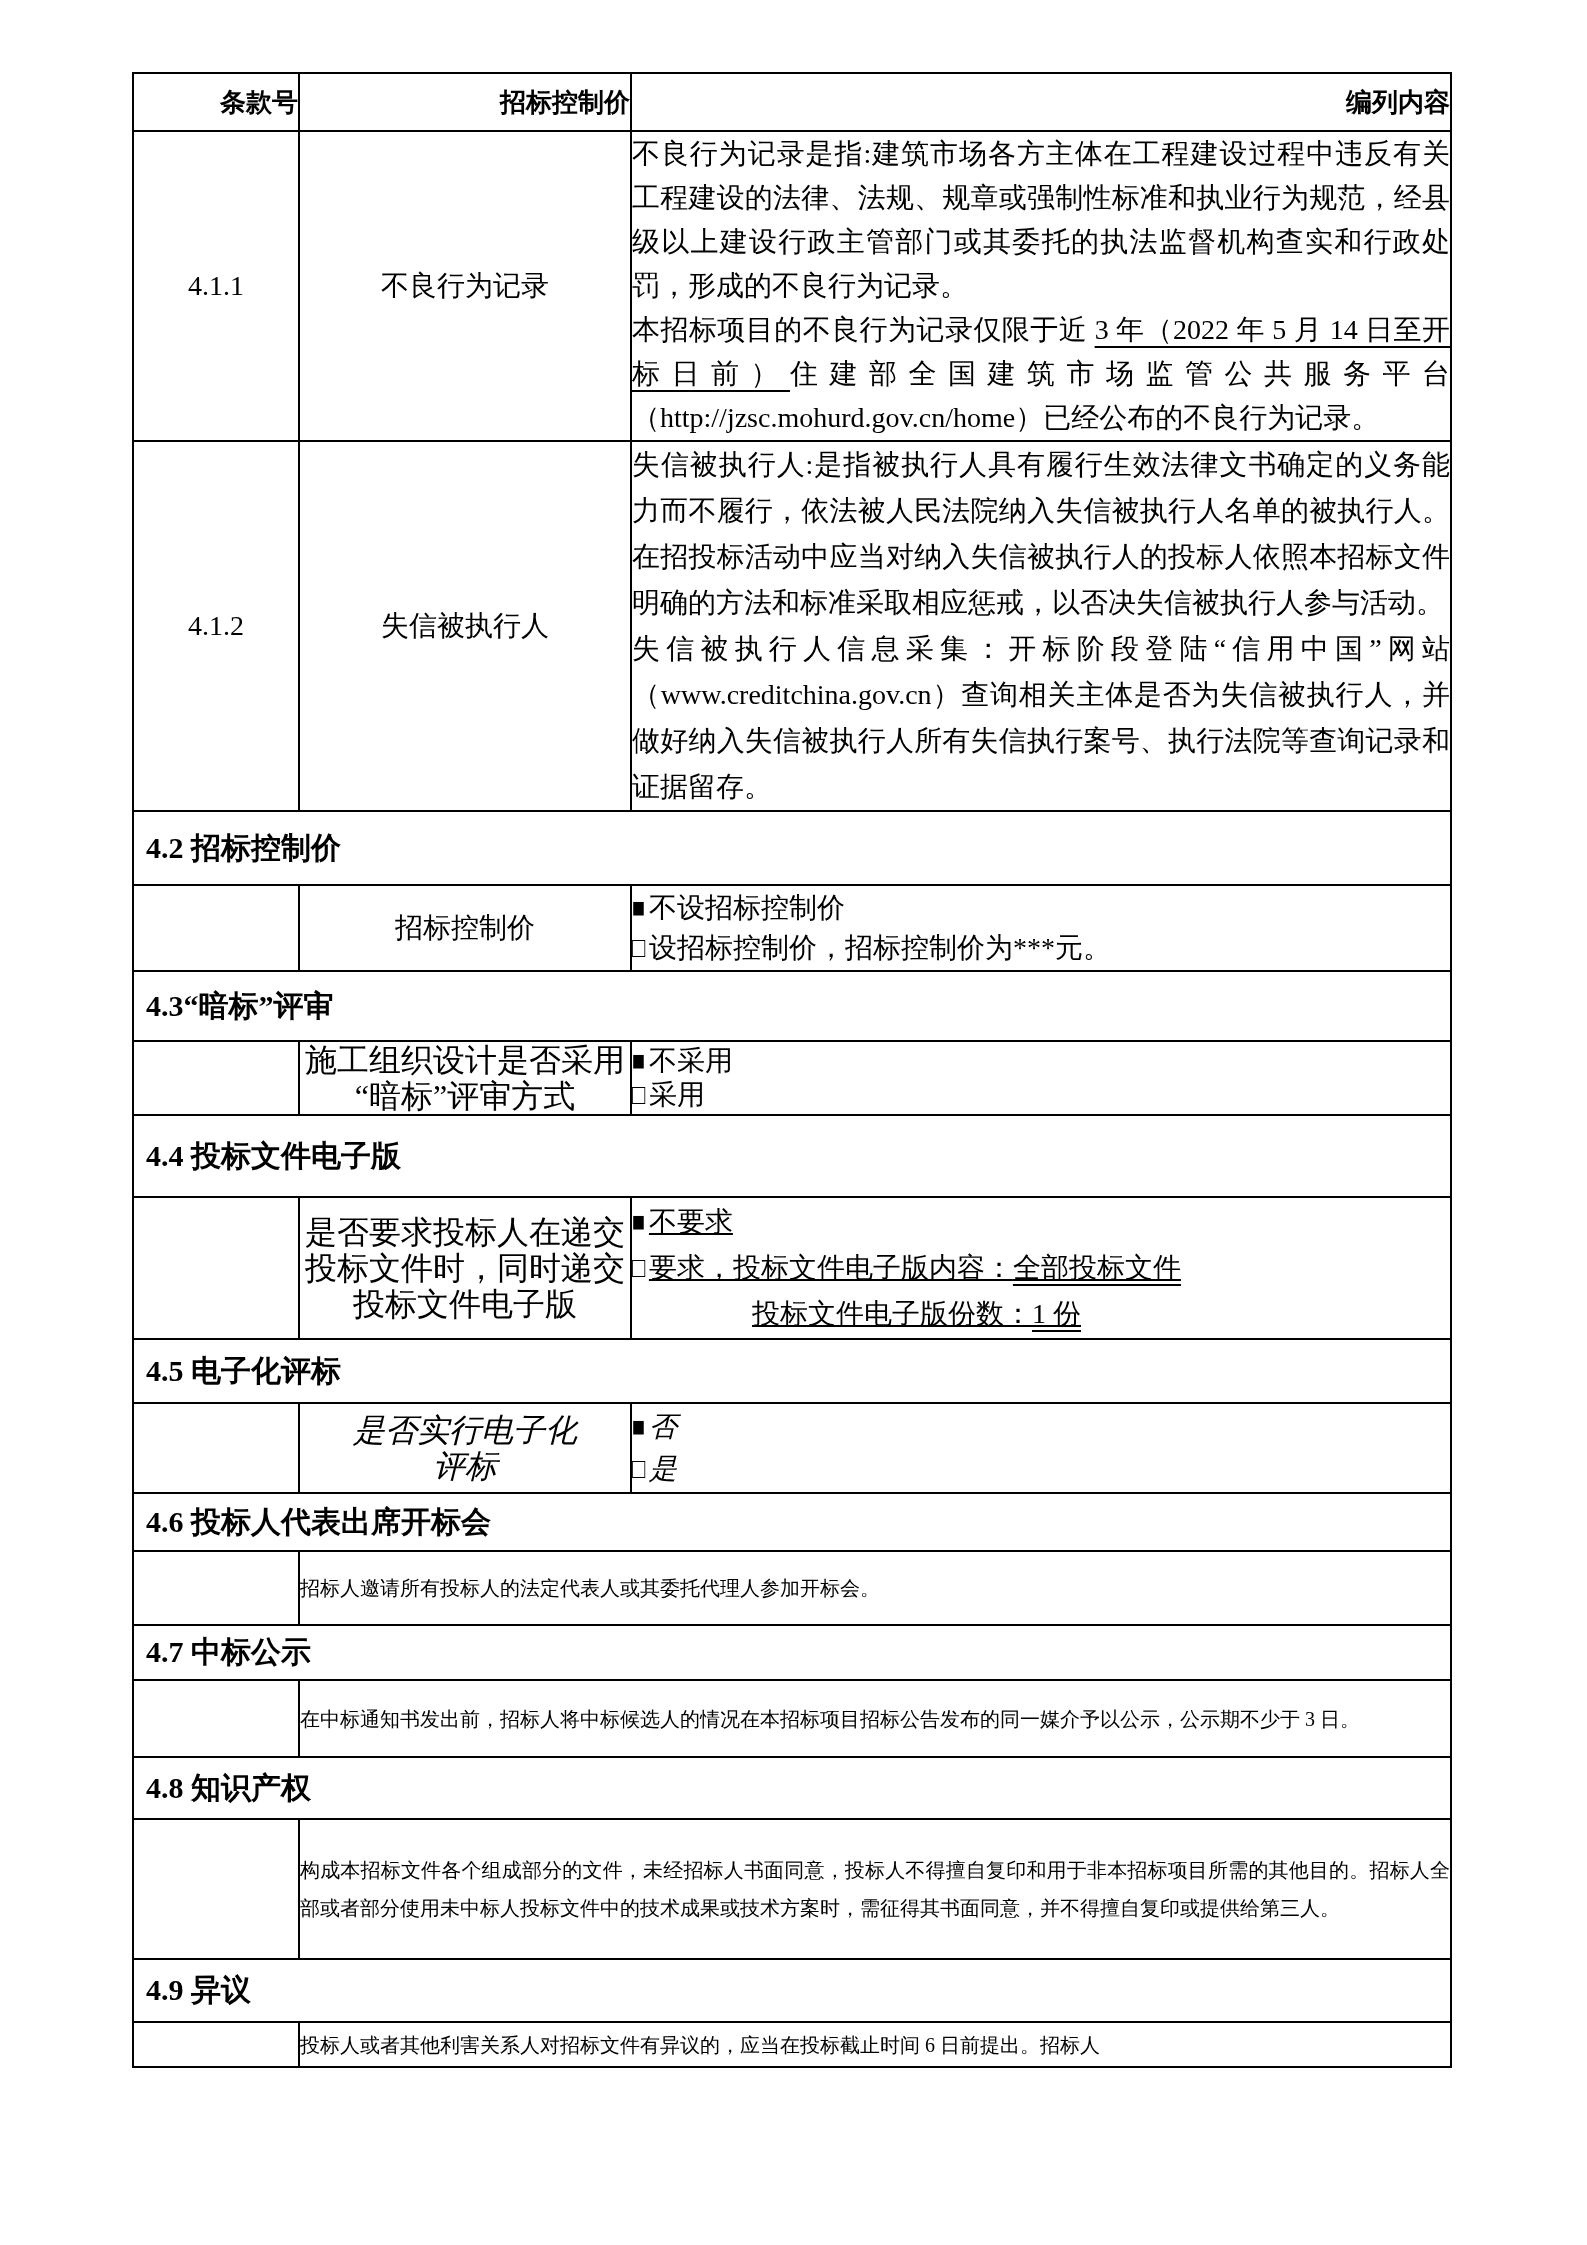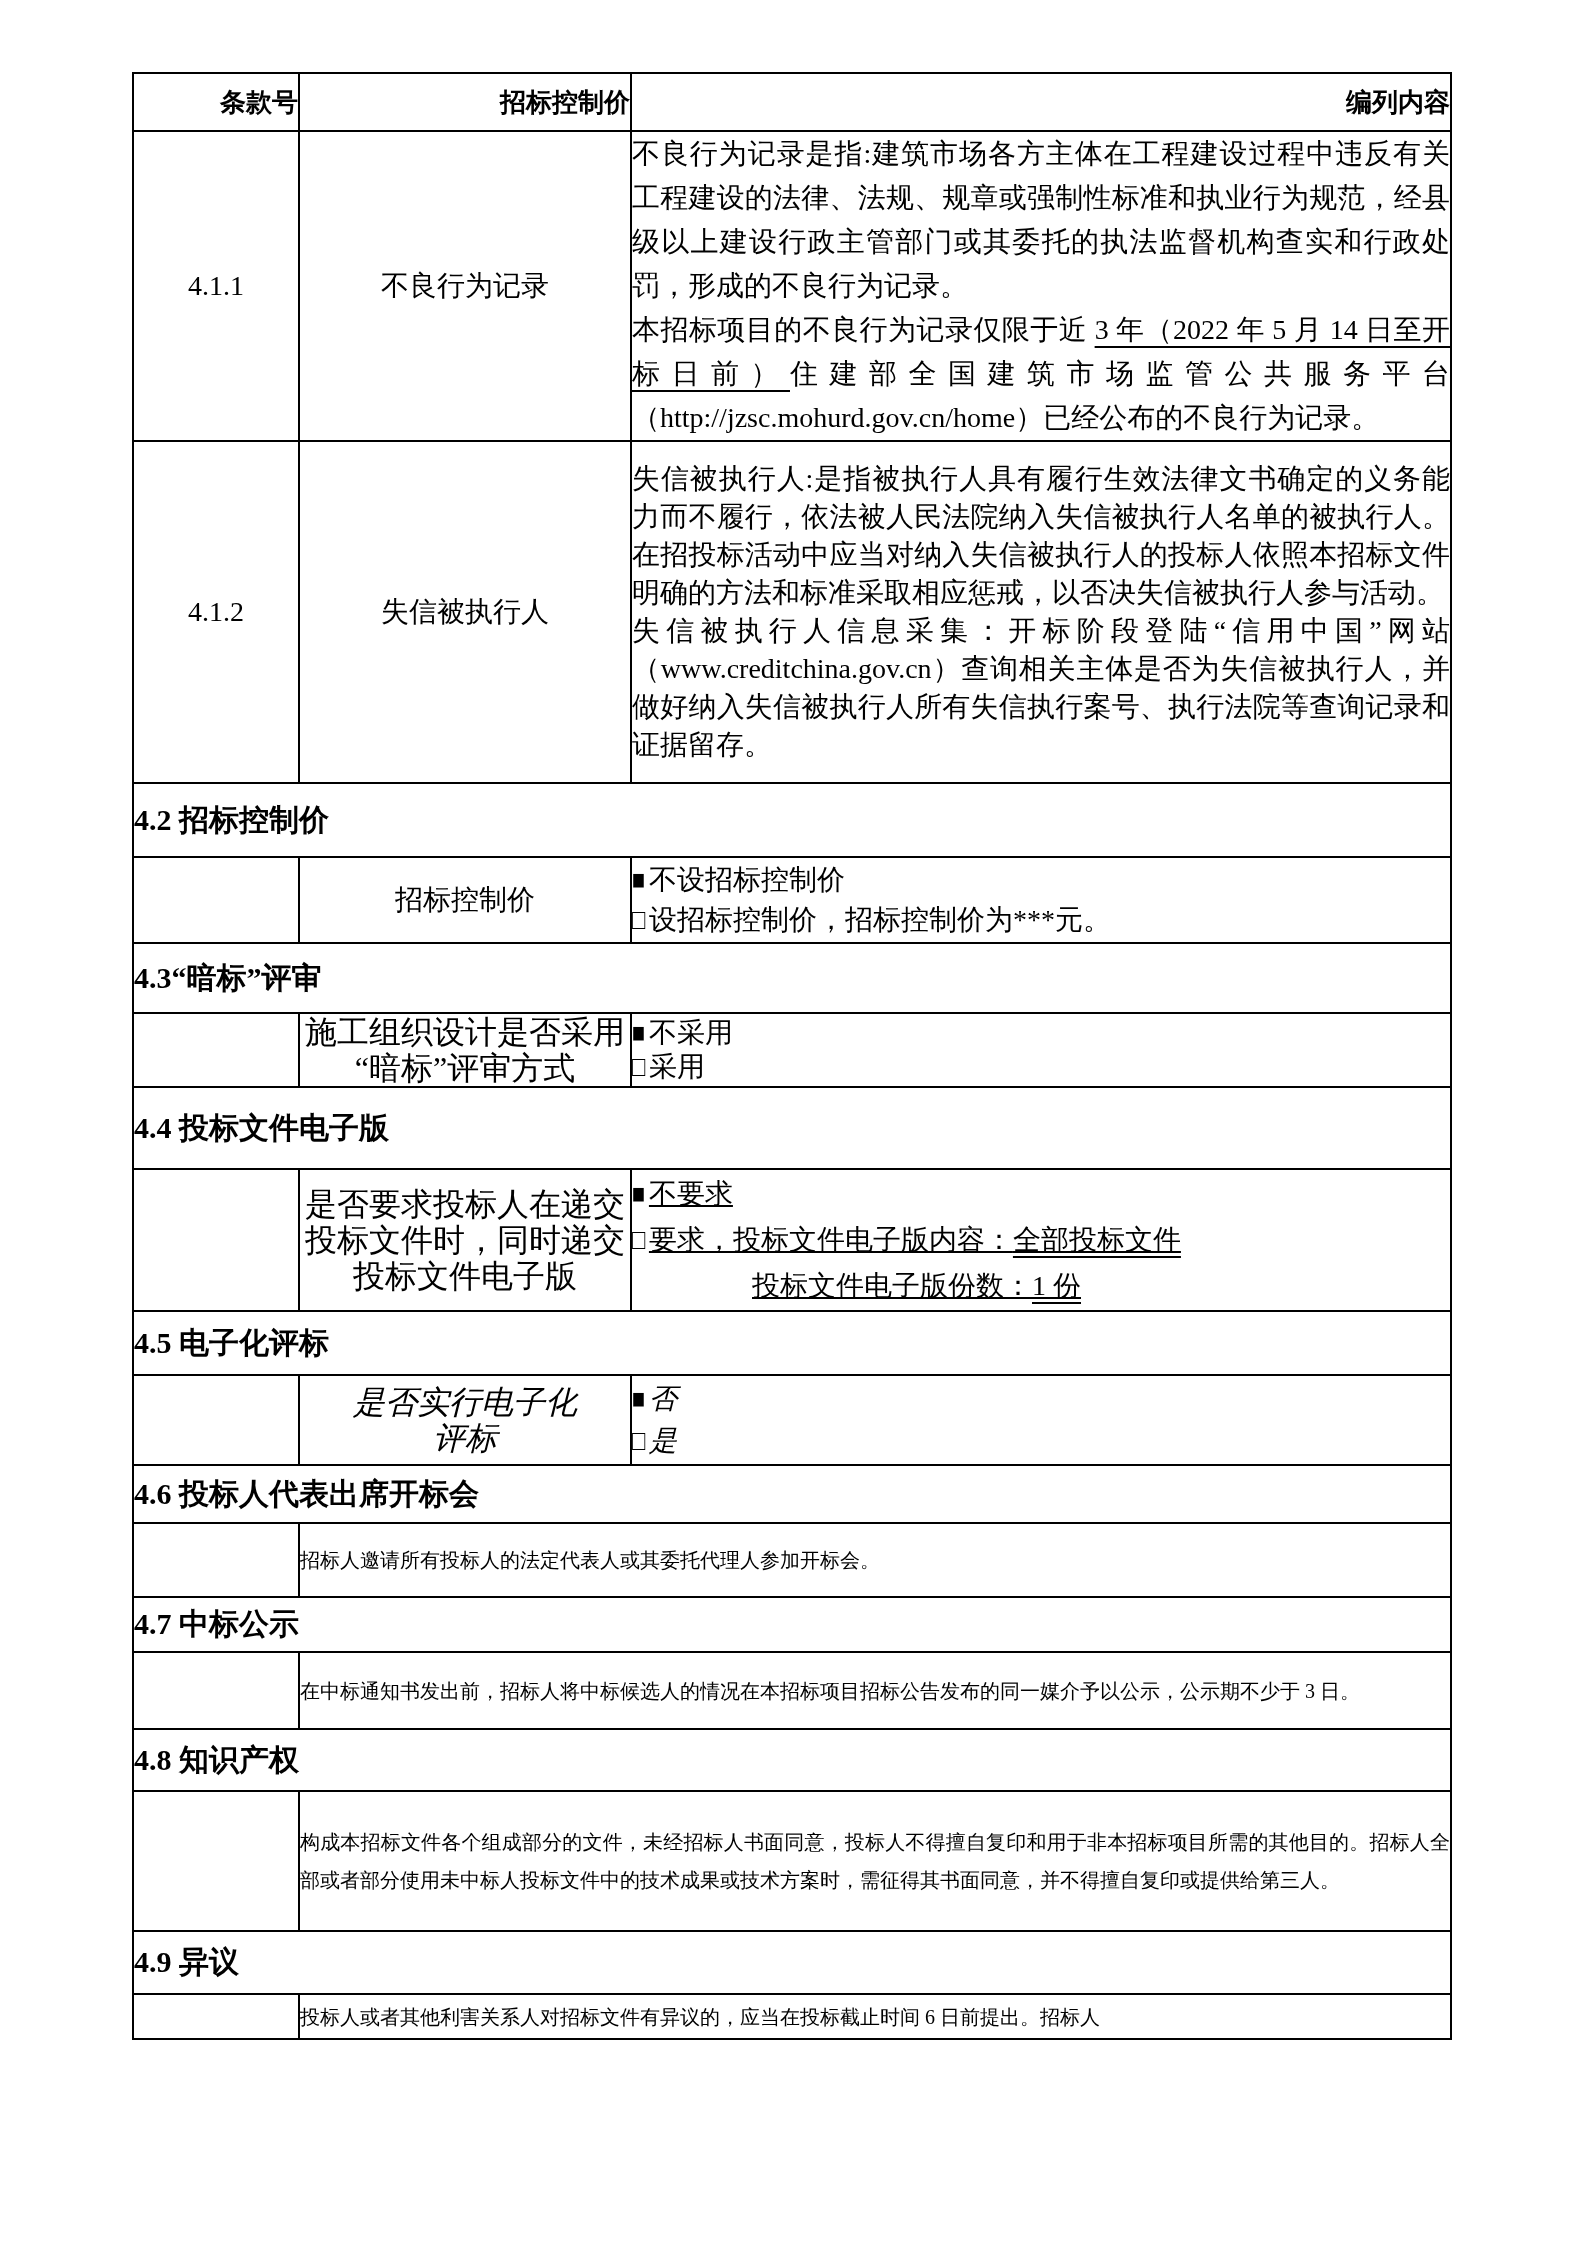--- a/index.html
+++ b/index.html
@@ -18,24 +18,24 @@
   }
   
   .hdr td{height:56px;text-align:right;font-weight:bold;font-size:26px;}
   
   .c-no{ text-align:center;font-size:28px;}
   .c-name{text-align:center;font-size:28px;}
   .name-line{line-height:36px;text-align:center;font-size:32px;}
   
   .c-body{padding:2px 10px 2px 12px;font-size:28px;text-align:justify;}
   .lh44 p{line-height:44px;margin:0;}
-  .lh38 p{line-height:38px;margin:0;}
+  .lh38 p{line-height:46px;margin:0;}
   .u{text-decoration:underline;text-underline-offset:7px;text-decoration-thickness:2px;}
   
-  .sec td{font-weight:bold;font-size:30px;padding-left:0;text-align:left;}
+  .sec td{font-weight:bold;font-size:30px;padding-left:12px;text-align:left;}
   
   .opt{line-height:40px;font-size:28px;text-align:left;}
   .opt .cb{display:inline-block;transform:scaleX(.78);transform-origin:left center;}
   .opt-sm{line-height:34px;}
   .opt-md{line-height:42px;}
   .opt-dzb{line-height:46px;text-decoration:underline;}
   .indent{margin-left:120px;}
   
   .merged{padding:2px 10px 2px 14px;font-size:20px;text-align:justify;line-height:38px;}
   .h308 td{height:304px;}

